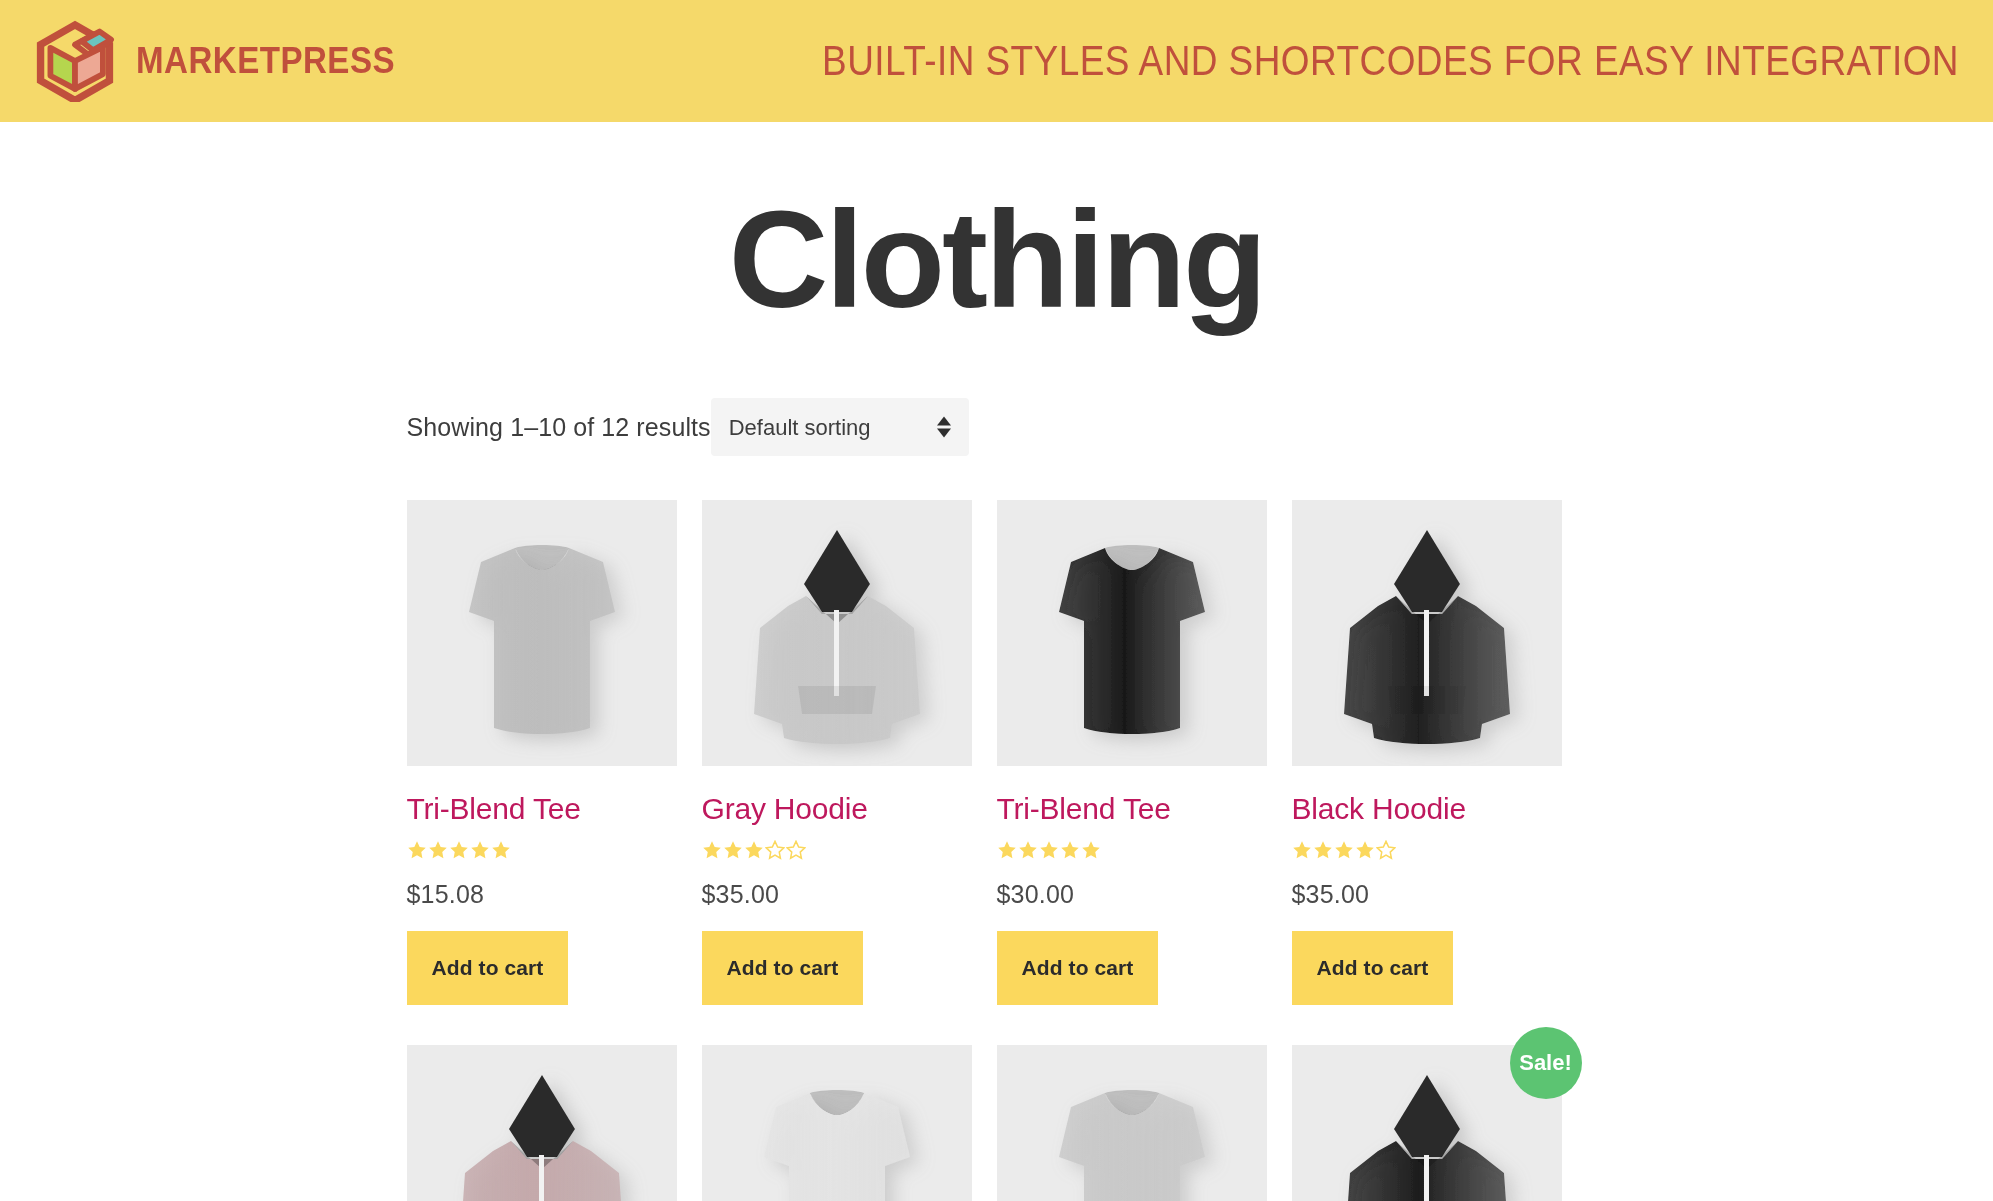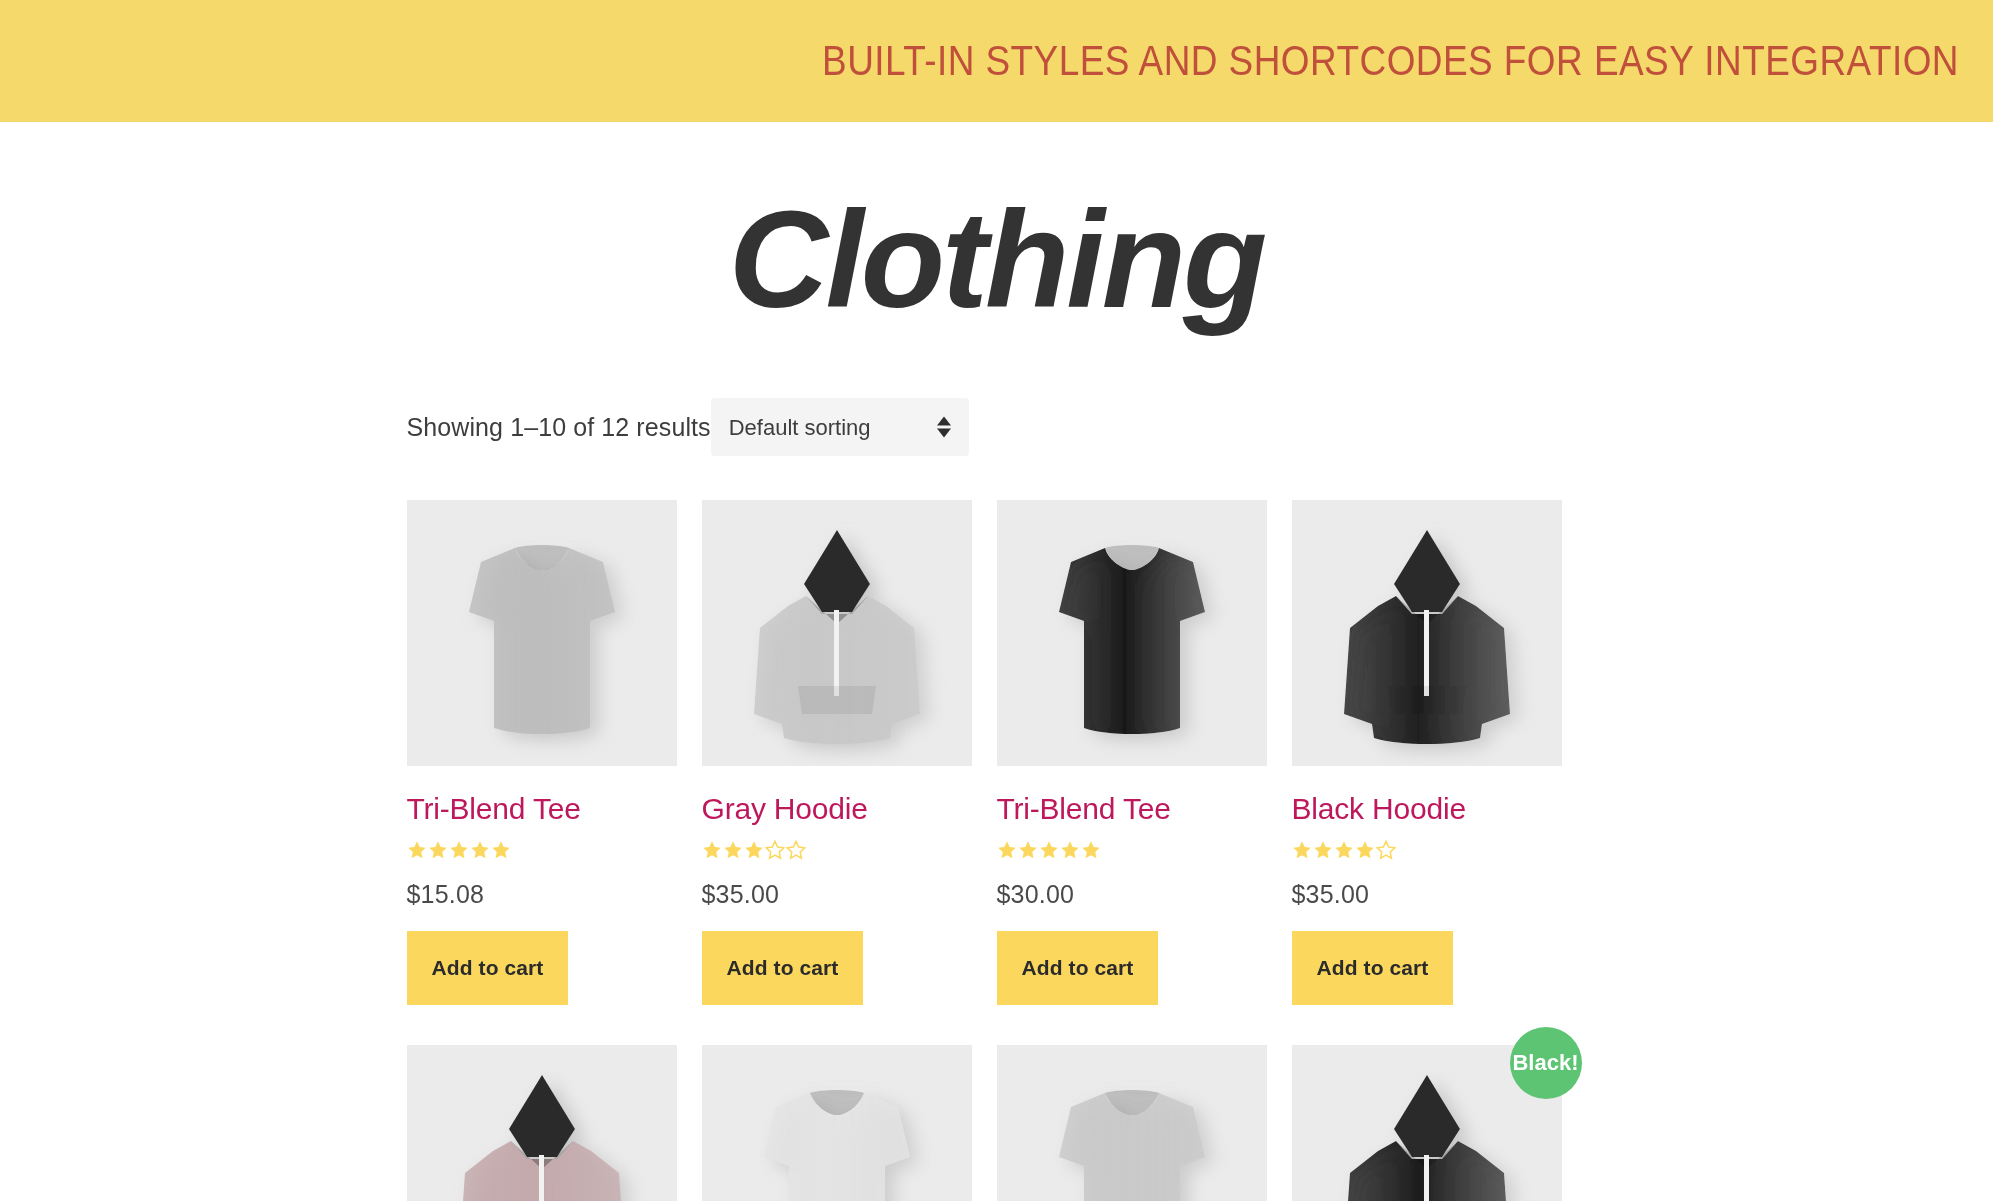--- a/index.html
+++ b/index.html
@@ -64,21 +64,20 @@
 
   
   .page-title {
     text-align: center;
     color: #333333;
     font-size: 138px;
     font-weight: bold;
     letter-spacing: -3px;
     line-height: 1;
     margin-top: 68px;
-    font-style: italic;
   }
 
   
   .shop {
     width: 1180px;
     margin: 0 auto;
     padding-top: 70px;
   }
 
   .shop-bar {
@@ -210,20 +209,30 @@
     display: flex;
     align-items: center;
     justify-content: center;
     z-index: 5;
   }
 </style>
 </head>
 <body>
 
 <header class="site-header">
+  <div class="brand">
+    <svg class="logo-mark" viewBox="0 0 100 100">
+      <polygon points="50,6 92,30 92,74 50,98 8,74 8,30" fill="none" stroke="#c0503c" stroke-width="9"></polygon>
+      <polygon points="50,30 74,17 90,28 66,42" fill="#f2e07a" stroke="#c0503c" stroke-width="7" stroke-linejoin="round"></polygon>
+      <polygon points="58,26 80,14 94,24 72,37" fill="#6bc4bd" stroke="#c0503c" stroke-width="7" stroke-linejoin="round"></polygon>
+      <polygon points="20,34 50,50 50,84 20,68" fill="#b5d64e" stroke="#c0503c" stroke-width="7" stroke-linejoin="round"></polygon>
+      <polygon points="50,50 84,33 84,66 50,84" fill="#eda894" stroke="#c0503c" stroke-width="7" stroke-linejoin="round"></polygon>
+    </svg>
+    <span class="brand-name">MARKETPRESS</span>
+  </div>
   <div class="header-tagline">BUILT-IN STYLES AND SHORTCODES FOR EASY INTEGRATION</div>
 </header>
 
 <h1 class="page-title">Clothing</h1>
 
 <main class="shop">
 
   <div class="shop-bar">
     <p class="result-count">Showing 1–10 of 12 results</p>
     <div class="ordering">
@@ -476,21 +485,21 @@
             <g filter="url(#sh-tee-c9c9c9)">
               <path d="M108 48 C112 62 128 70 135 70 C142 70 158 62 162 48 L196 62 L208 112 L183 121 L183 228 C160 236 110 236 87 228 L87 121 L62 112 L74 62 Z" fill="url(#gd-tee-c9c9c9)"></path>
               <path d="M108 48 C114 63 128 70 135 70 C142 70 156 63 162 48 C152 44 118 44 108 48 Z" fill="#000" opacity="0.22"></path>
             </g>
           </svg>
         </a>
 
   </div>
 
   <div class="product">
-    <div class="sale-badge">Black!</div>
+    <div class="sale-badge">Sale!</div>
     <a class="product-thumb" style="background: rgb(235, 235, 235);">
           <svg class="garment" viewBox="0 0 270 266" preserveAspectRatio="xMidYMin slice">
             <defs>
               <filter id="sh-hoodie-1c1c1c" x="-30%" y="-30%" width="170%" height="170%">
                 <feDropShadow dx="9" dy="6" stdDeviation="9" flood-color="#999" flood-opacity="0.45"></feDropShadow>
               </filter>
               <linearGradient id="gd-hoodie-1c1c1c" x1="0" y1="0" x2="1" y2="0">
                 <stop offset="0%" stop-color="#1c1c1c" stop-opacity="0.82"></stop>
                 <stop offset="45%" stop-color="#1c1c1c"></stop>
                 <stop offset="100%" stop-color="#1c1c1c" stop-opacity="0.72"></stop>

